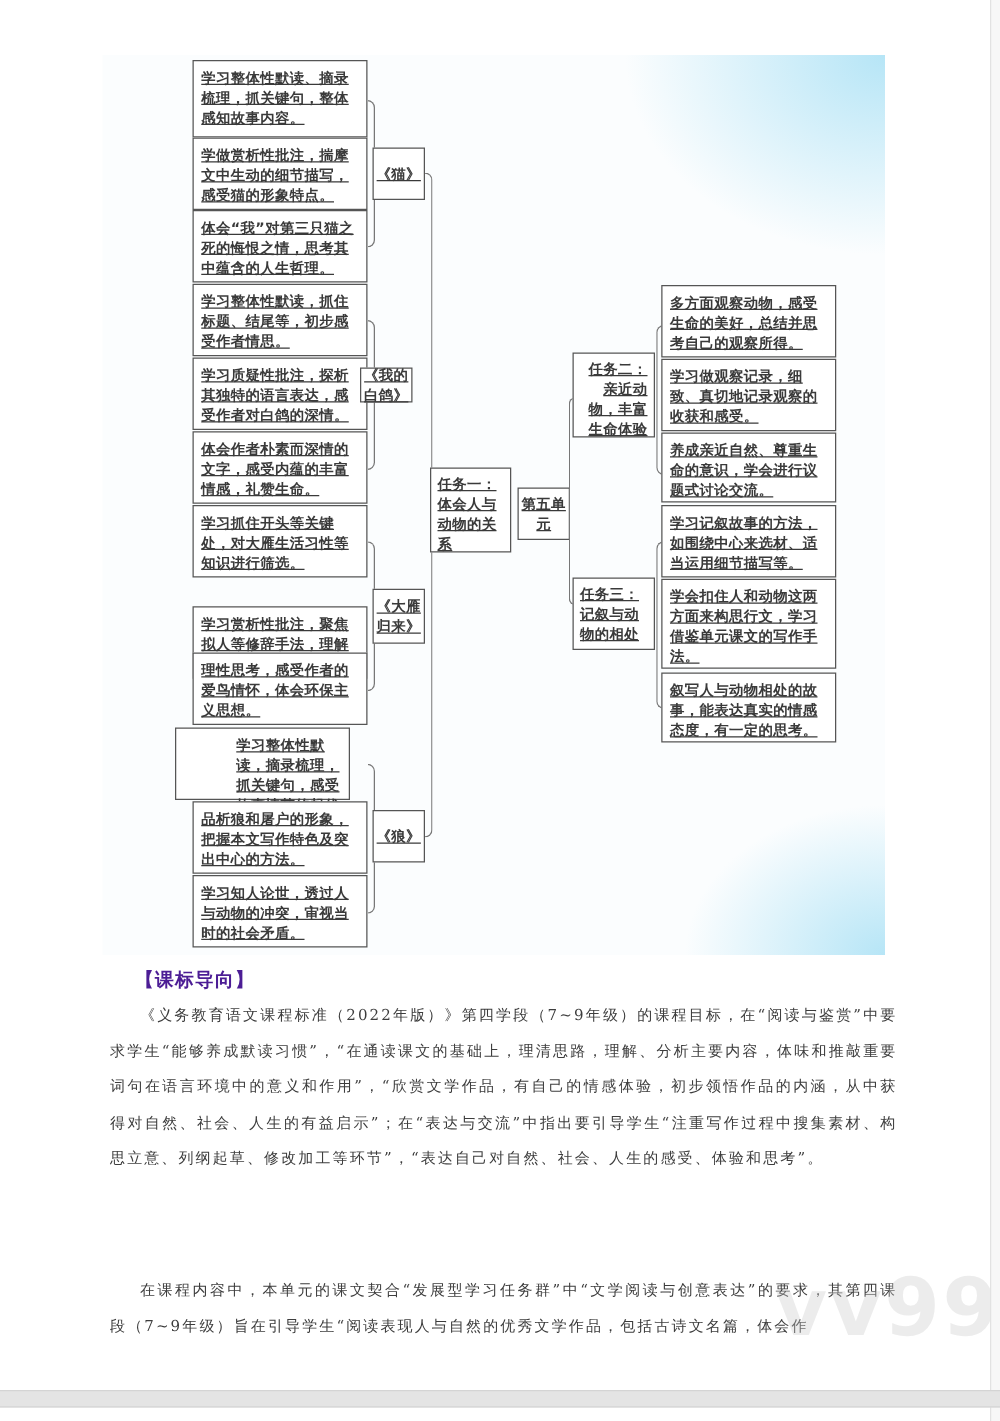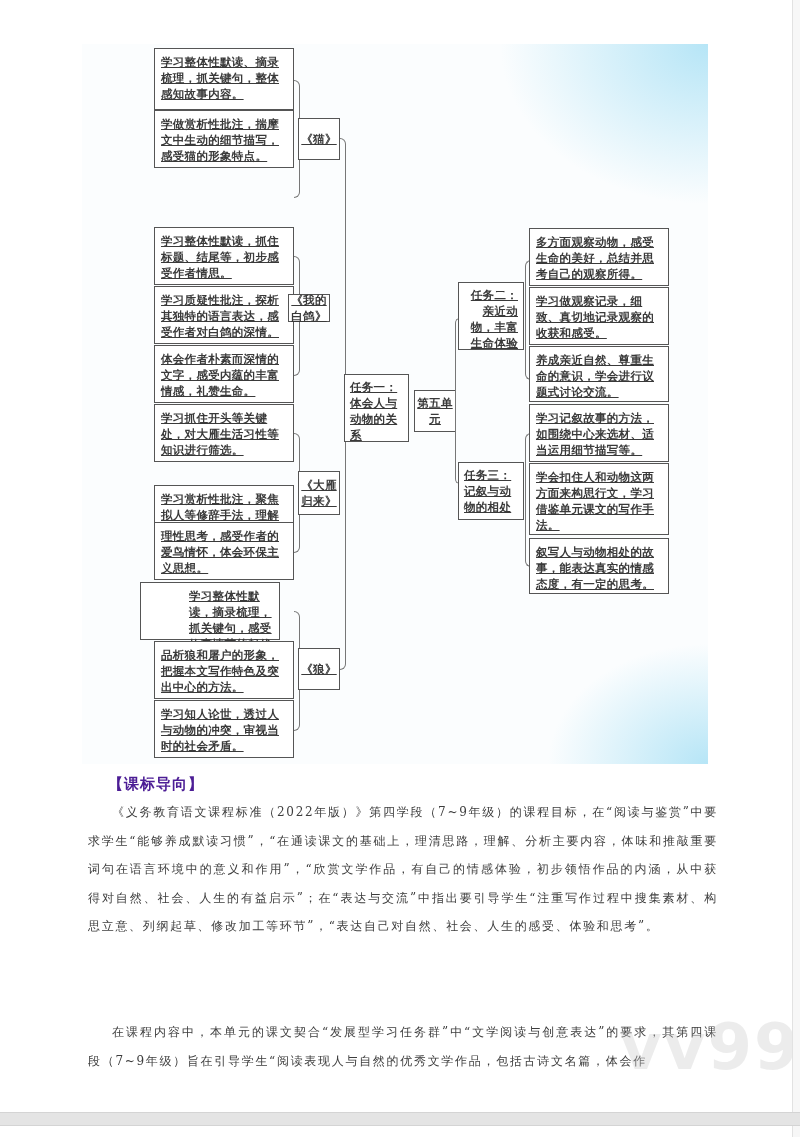--- a/index.html
+++ b/index.html
@@ -25,20 +25,21 @@
   .watermark { position:absolute; left:620px; top:1010px; font-size:64px; font-weight:bold; color:rgba(200,200,200,0.35); letter-spacing:2px; }
 </style>
 </head>
 <body>
 
 <div class="page">
   <div class="figure"></div>
 
   <div class="box" style="left:154px;top:48px;width:140px;height:62px;">学习整体性默读、摘录梳理，抓关键句，整体感知故事内容。</div>
   <div class="box" style="left:154px;top:110px;width:140px;height:58px;">学做赏析性批注，揣摩文中生动的细节描写，感受猫的形象特点。</div>
+  <div class="box" style="left:154px;top:168px;width:140px;height:58px;">体会“我”对第三只猫之死的悔恨之情，思考其中蕴含的人生哲理。</div>
 
   <div class="box" style="left:154px;top:227px;width:140px;height:58px;">学习整体性默读，抓住标题、结尾等，初步感受作者情思。</div>
   <div class="box" style="left:154px;top:286px;width:140px;height:58px;">学习质疑性批注，探析其独特的语言表达，感受作者对白鸽的深情。</div>
   <div class="box" style="left:154px;top:345px;width:140px;height:58px;">体会作者朴素而深情的文字，感受内蕴的丰富情感，礼赞生命。</div>
 
   <div class="box" style="left:154px;top:404px;width:140px;height:58px;">学习抓住开头等关键处，对大雁生活习性等知识进行筛选。</div>
   <div class="box" style="left:154px;top:463px;width:140px;height:58px;margin-top:22px;">学习赏析性批注，聚焦拟人等修辞手法，理解文章的抒情笔法。</div>
   <div class="box" style="left:154px;top:522px;width:140px;height:58px;">理性思考，感受作者的爱鸟情怀，体会环保主义思想。</div>
 
   <div class="box" style="left:140px;top:582px;width:140px;height:58px;padding-left:48px;">学习整体性默读，摘录梳理，抓关键句，感受故事情节的起伏波澜。</div>

